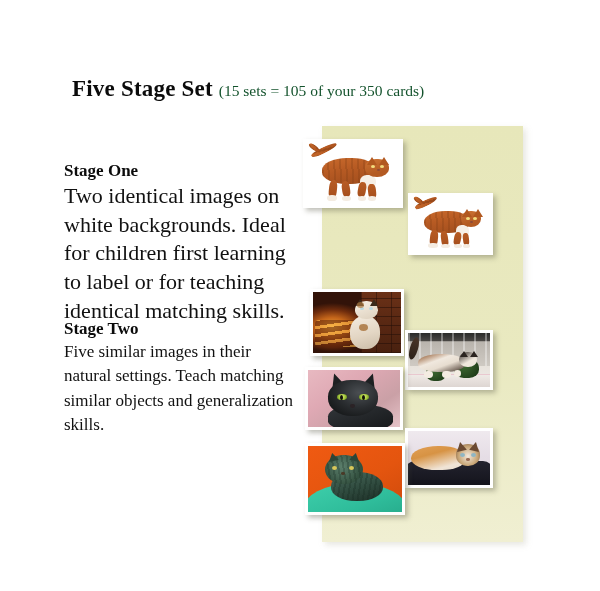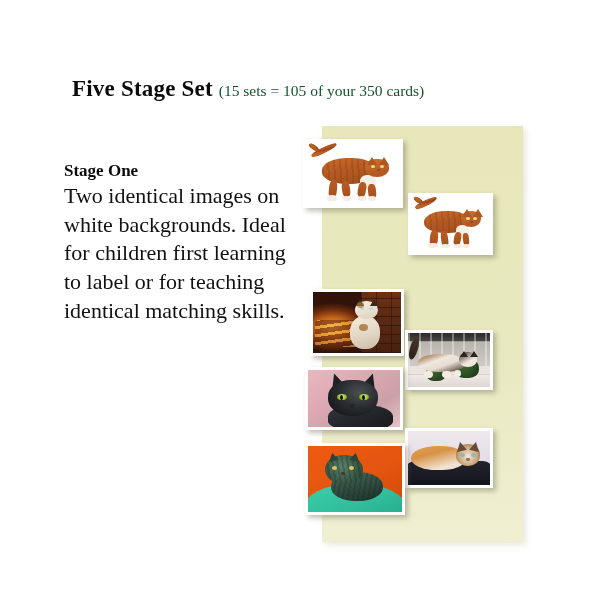--- a/index.html
+++ b/index.html
@@ -218,20 +218,24 @@
   </div>
 
   <div class="panel-shadow"></div>
   <div class="panel"></div>
 
   <div class="block" id="stage-one-block">
     <p class="block-head">Stage One</p>
     <p class="block-body">Two identical images on white backgrounds. Ideal for children first learning to label or for teaching identical matching skills.</p>
   </div>
 
+  <div class="block" id="stage-two-block">
+    <p class="block-head">Stage Two</p>
+    <p class="block-body">Five similar images in their natural settings. Teach matching similar objects and generalization skills.</p>
+  </div>
 
   <div class="card" id="card-stage1-a">
     <div class="scene bg-white">
       <div class="tabby-tail" style="left:4%;top:8%;width:30%;height:9%;transform:rotate(-26deg);border-radius:50% 60% 60% 50%;"></div>
       <div class="tabby-tail" style="left:2%;top:5%;width:13%;height:8%;transform:rotate(35deg);"></div>
       <div class="tabby-body" style="left:17%;top:26%;width:56%;height:40%;"></div>
       <div class="bib-white" style="left:57%;top:52%;width:17%;height:24%;"></div>
       <div class="tabby-head" style="left:63%;top:27%;width:25%;height:28%;"></div>
       <div class="tabby-ear" style="left:65%;top:24%;border-width:0 5px 8px 5px;border-color:transparent transparent #b1581f transparent;"></div>
       <div class="tabby-ear" style="left:78%;top:24%;border-width:0 5px 8px 5px;border-color:transparent transparent #b1581f transparent;"></div>

